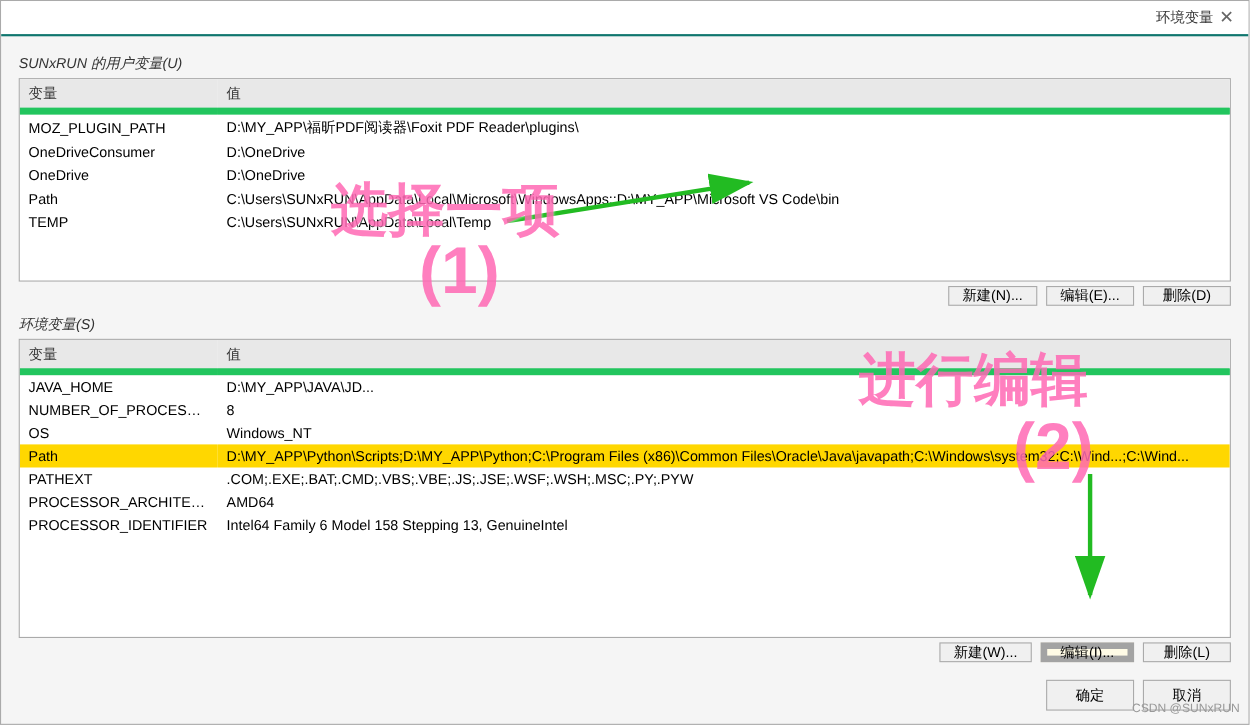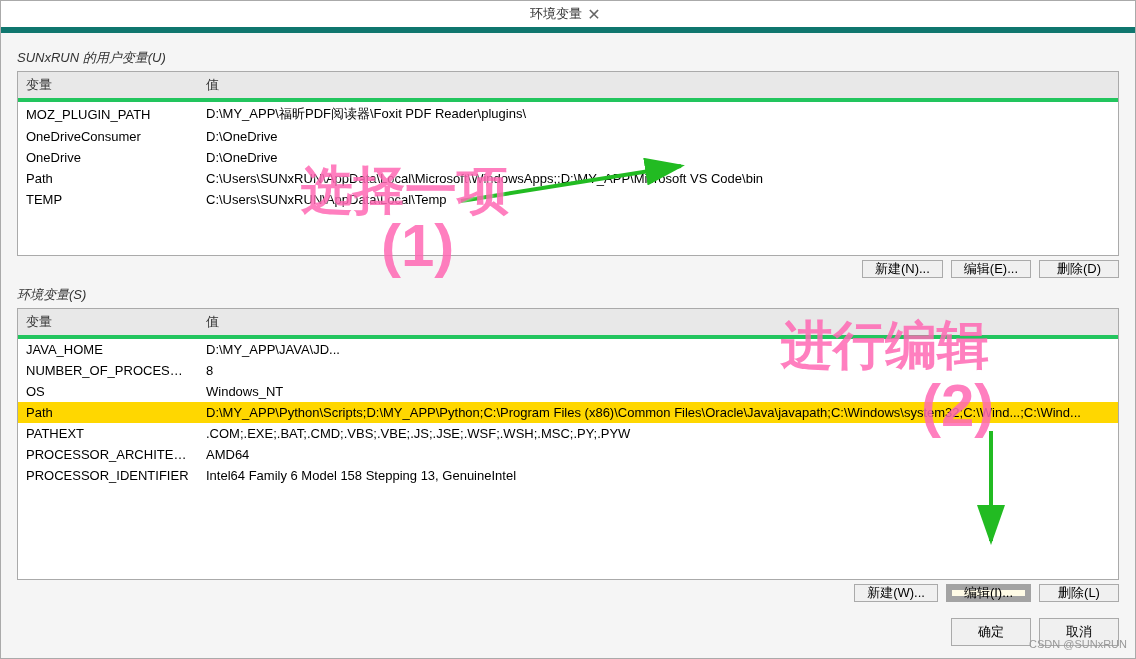--- a/index.html
+++ b/index.html
@@ -18,25 +18,25 @@
       background: #f5f5f5;
       border: 1px solid #aaa;
       box-shadow: 2px 2px 10px rgba(0,0,0,0.3);
       display: flex;
       flex-direction: column;
       position: relative;
       overflow: hidden;
     }
     .titlebar {
       background: #fff;
-      border-bottom: 6px solid #0f766e;
+      border-bottom: 2px solid #0f766e;
       height: 32px;
       display: flex;
       align-items: center;
-      justify-content: center;
+      justify-content: flex-end;
       padding: 0 8px;
       flex-shrink: 0;
     }
     .titlebar-title {
       font-size: 13px;
       color: #333;
     }
     .titlebar-close {
       cursor: pointer;
       font-size: 16px;
@@ -85,21 +85,21 @@
       border-collapse: collapse;
     }
 
     table thead tr {
       background: #e8e8e8;
     }
 
     table thead th {
       text-align: left;
       padding: 4px 8px;
-      border-bottom: 4px solid #22c55e;
+      border-bottom: 6px solid #22c55e;
       font-weight: normal;
       font-size: 13px;
       color: #333;
       font-family: Liberation Serif, serif;
     }
 
     table tbody tr {
       cursor: default;
     }
 

